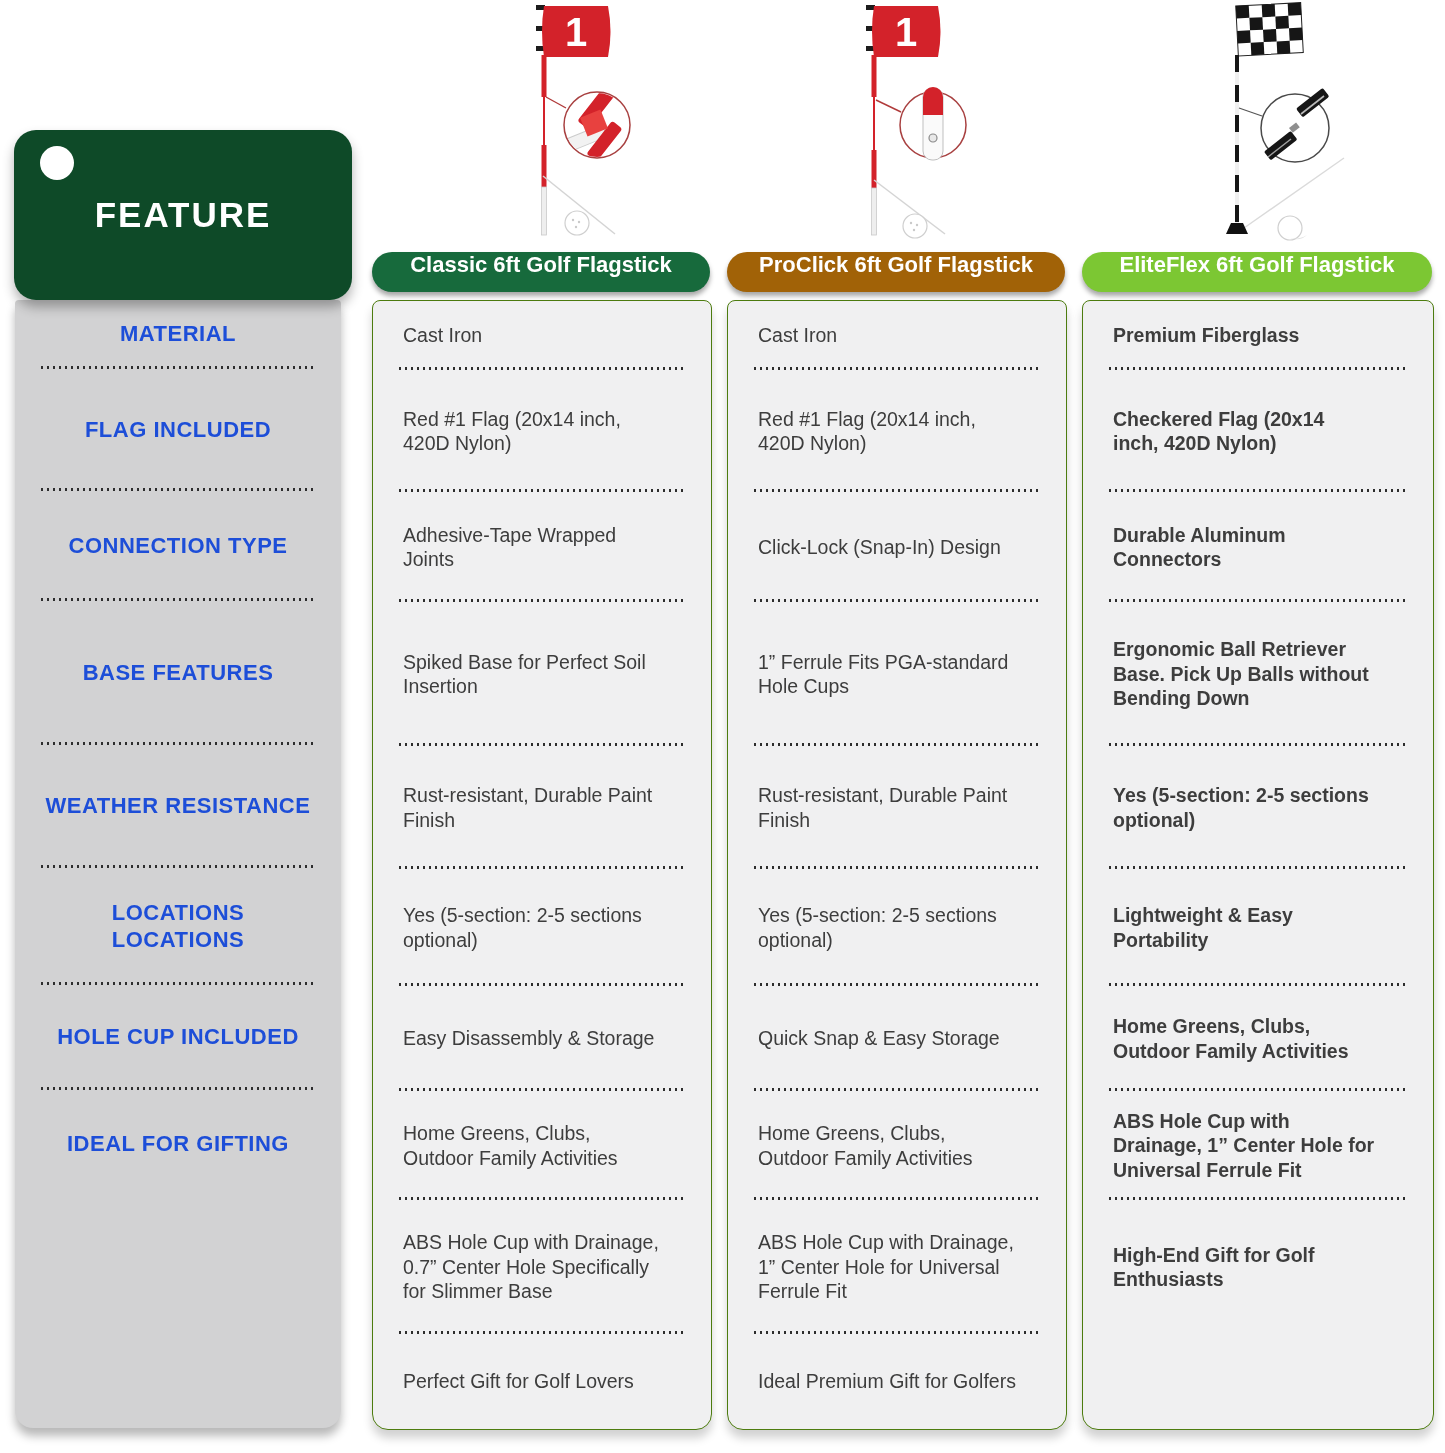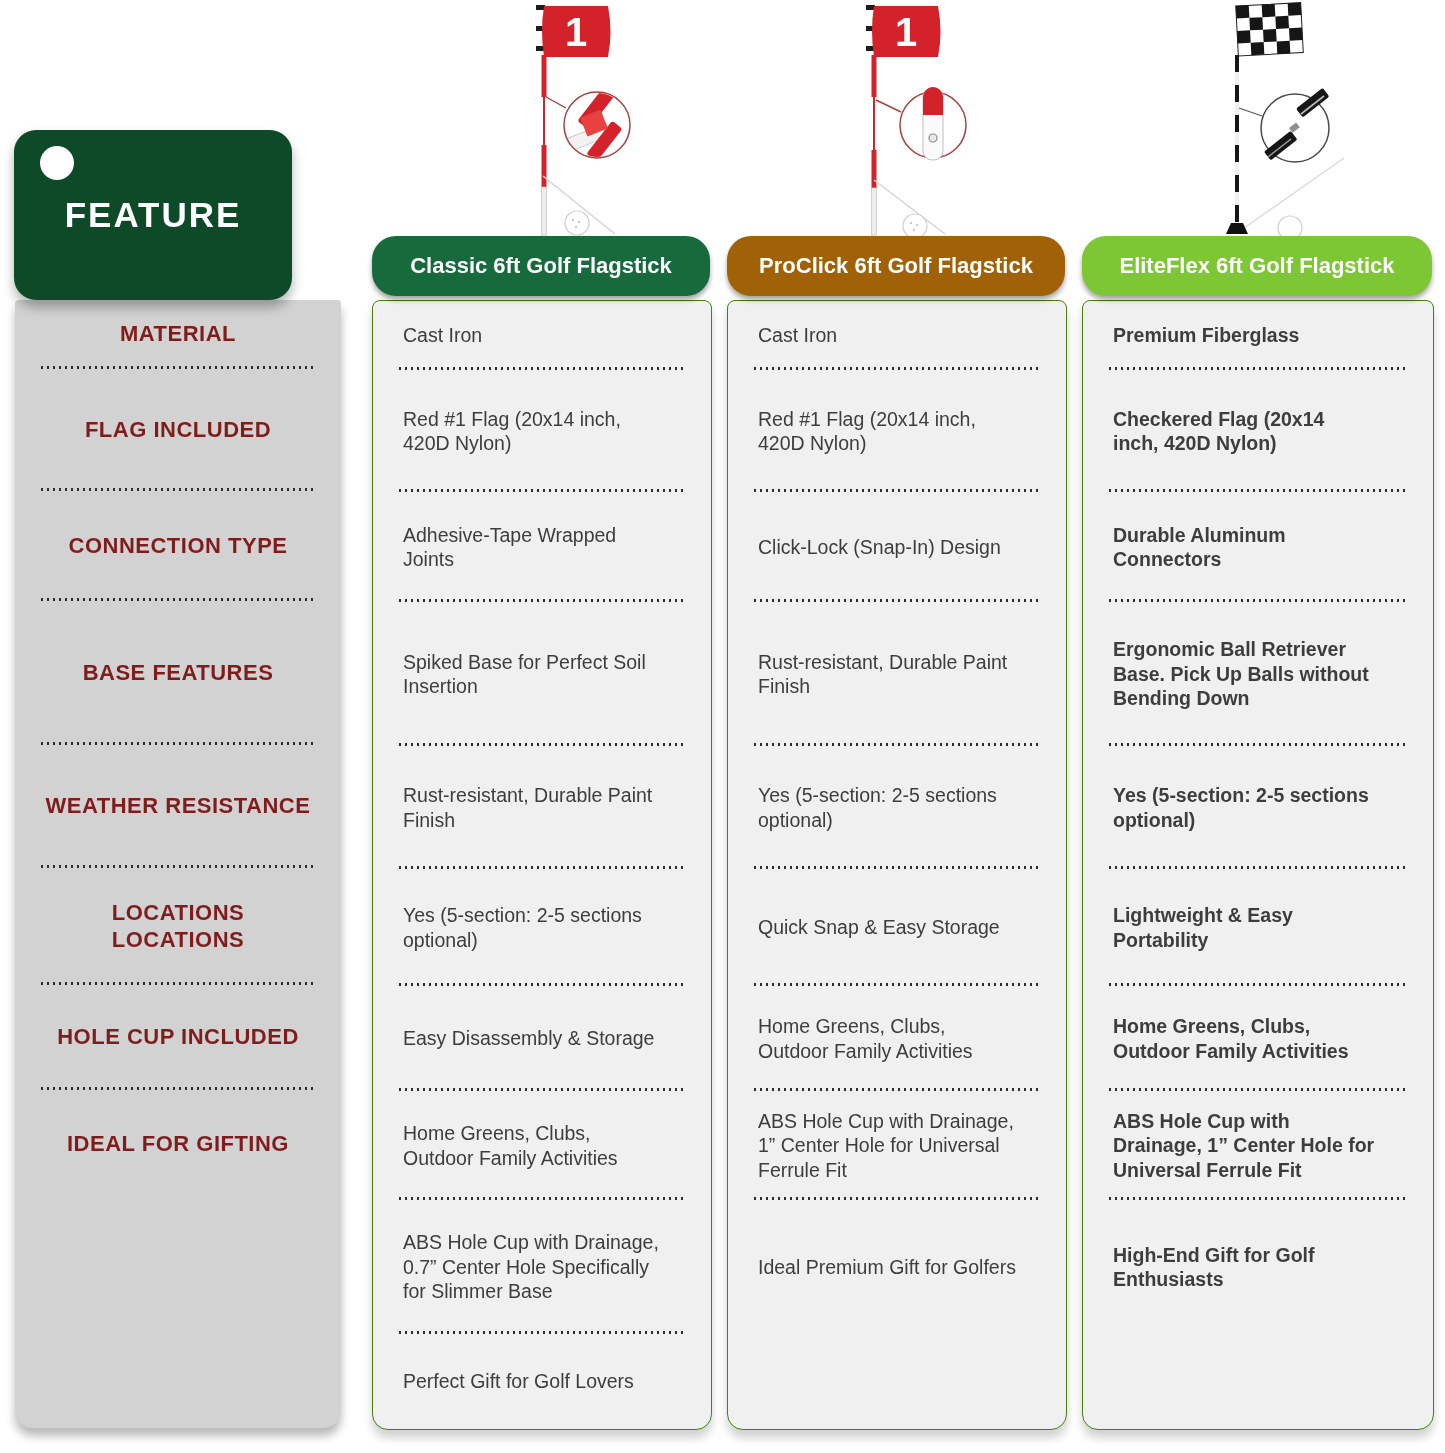--- a/index.html
+++ b/index.html
@@ -1,21 +1,21 @@
 <!DOCTYPE html>
 <html><head>
 <meta charset="utf-8">
 <style>
   html,body{margin:0;padding:0;background:#ffffff;}
   body{font-family:"Liberation Sans","DejaVu Sans",sans-serif;}
   .canvas{position:relative;width:1445px;height:1453px;background:#ffffff;overflow:hidden;}
 
   
   .feature-card{
-    position:absolute;left:14px;top:130px;width:278px;height:170px;
+    position:absolute;left:14px;top:130px;width:338px;height:170px;
     background:#0e4a28;border-radius:22px;
     box-shadow:0 7px 12px rgba(0,0,0,.3);
     display:flex;align-items:center;justify-content:center;z-index:5;
   }
   .feature-card .hole{
     position:absolute;left:26px;top:16px;width:34px;height:34px;
     background:#ffffff;border-radius:50%;
   }
   .feature-card .label{
     color:#ffffff;font-size:35px;font-weight:bold;letter-spacing:2px;
@@ -46,32 +46,32 @@
     position:relative;display:flex;align-items:center;
     padding:6px 26px;
   }
   .cell.sep::after{
     content:"";position:absolute;left:26px;right:26px;bottom:0;height:3px;
     background-image:repeating-linear-gradient(to right,#2d2d2d 0 2.4px,transparent 2.4px 6px);
     background-repeat:repeat-x;background-size:6px 3px;background-position:0 bottom;
   }
   .feature-cell{justify-content:center;text-align:center;}
   .feature-cell span{
-    color:#7f1d1d;font-size:22px;font-weight:bold;letter-spacing:.5px;line-height:1.2;
+    color:#1d4ed8;font-size:22px;font-weight:bold;letter-spacing:.5px;line-height:1.2;
     max-width:270px;
   }
   .value-cell{justify-content:flex-start;text-align:left;padding-left:30px;padding-right:24px;}
   .value-cell span{
     color:#3d3d3d;font-size:19.5px;line-height:1.25;max-width:262px;
   }
 
   
   .pill{
-    position:absolute;top:236px;height:60px;border-radius:24px;
-    display:flex;align-items:center;justify-content:center;
+    position:absolute;top:252px;height:40px;border-radius:24px;
+    display:flex;justify-content:center;
     box-shadow:0 4px 5px rgba(0,0,0,.35);z-index:6;
   }
   .pill span{color:#ffffff;font-size:22px;font-weight:bold;}
   .pill-classic{left:372px;width:338px;background:#176a3c;}
   .pill-proclick{left:727px;width:338px;background:#a16207;}
   .pill-eliteflex{left:1082px;width:350px;background:#7cc733;}
 
   
   .product-img{position:absolute;top:0;height:250px;z-index:1;}
   .img-classic{left:372px;width:338px;}
@@ -245,20 +245,23 @@
     <div class="cell value-cell sep">
         <span>Cast Iron</span>
       </div>
     <div class="cell value-cell sep">
         <span>Red #1 Flag (20x14 inch, 420D Nylon)</span>
       </div>
     <div class="cell value-cell sep">
         <span>Click-Lock (Snap-In) Design</span>
       </div>
     <div class="cell value-cell sep">
+        <span>1” Ferrule Fits PGA-standard Hole Cups</span>
+      </div>
+    <div class="cell value-cell sep">
         <span>Rust-resistant, Durable Paint Finish</span>
       </div>
     <div class="cell value-cell sep">
         <span>Yes (5-section: 2-5 sections optional)</span>
       </div>
     <div class="cell value-cell sep">
         <span>Quick Snap &amp; Easy Storage</span>
       </div>
     <div class="cell value-cell sep">
         <span>Home Greens, Clubs, Outdoor Family Activities</span>

